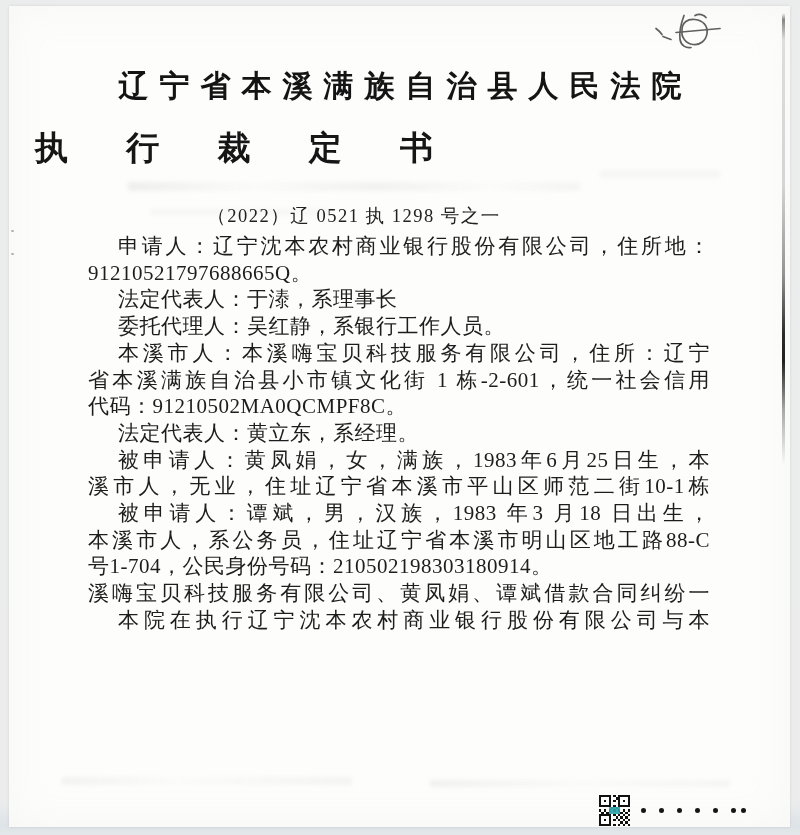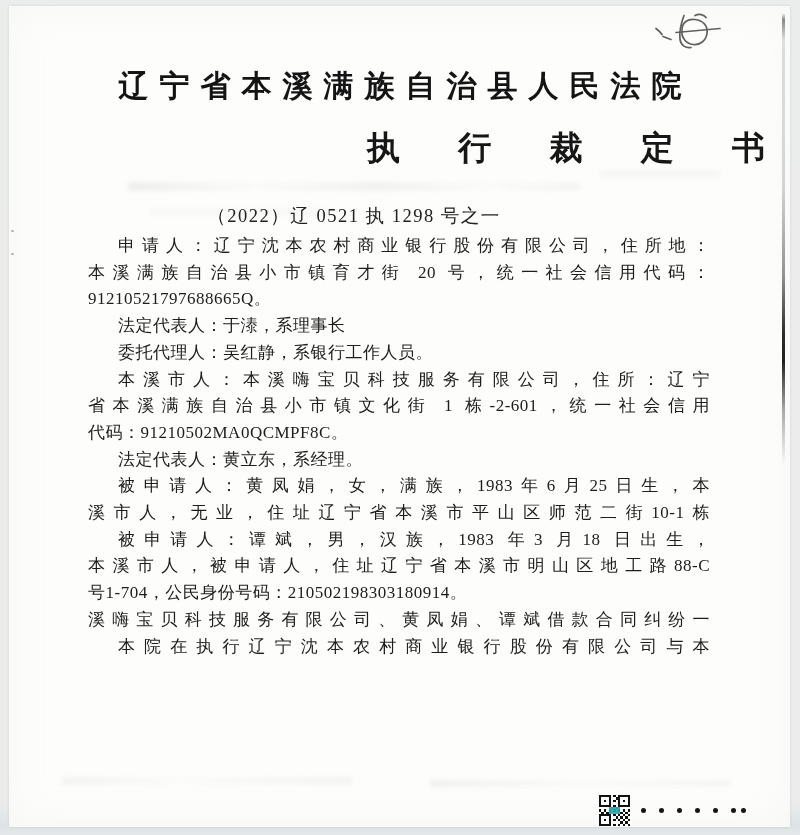--- a/index.html
+++ b/index.html
@@ -18,32 +18,32 @@
     box-shadow:0 0 3px rgba(0,0,0,.10), inset 0 0 40px rgba(200,200,200,.12);
   }
   .court-name {
     position:absolute; left:10px; top:66px; width:780px;
     text-align:center; font-weight:700; font-size:30px;
     letter-spacing:11px; padding-left:11px; color:#141414;
     white-space:nowrap;
   }
   .doc-title {
     position:absolute; left:10px; top:126px; width:780px;
-    text-align:right; font-weight:700; font-size:33px;
+    text-align:left; font-weight:700; font-size:33px;
     letter-spacing:25px; padding-left:25px; color:#161616;
     white-space:nowrap;
   }
   .case-number {
     position:absolute; left:0; top:203px; width:708px;
     text-align:center; font-size:18.5px; letter-spacing:1.5px; color:#222;
     white-space:nowrap;
   }
   .body-text {
     position:absolute; left:88px; top:233px; width:622px;
-    font-size:17px; line-height:26.7px; letter-spacing:.5px; color:#1d1d1d;
+    font-size:21px; line-height:26.7px; letter-spacing:.5px; color:#1d1d1d;
   }
   .line { min-height:26.7px; text-align:justify; }
   .line.fill { text-align-last:justify; }
   .line.indent { text-indent:30px; }
 
   
   .streak {
     position:absolute; left:782px; top:13px; width:3px; height:452px;
     border-radius:2px; filter:blur(.5px);
     background:linear-gradient(180deg,
@@ -98,32 +98,31 @@
     <path d="M28,23 L72,19"></path>
     <path d="M47,6 C51,4 56,5 58,8"></path>
   </svg>
 
   <div class="court-name">辽宁省本溪满族自治县人民法院</div>
   <div class="doc-title">执 行 裁 定 书</div>
   <div class="case-number">（2022）辽 0521 执 1298 号之一</div>
 
   <div class="body-text">
     <div class="line indent fill">申请人：辽宁沈本农村商业银行股份有限公司，住所地：</div>
-    <div class="line fill">本溪满族自治县小市镇育才街 20 号，统一社会信用代码：</div>
     <div class="line">91210521797688665Q。</div>
     <div class="line indent">法定代表人：于溙，系理事长</div>
     <div class="line indent">委托代理人：吴红静，系银行工作人员。</div>
     <div class="line indent fill">本溪市人：本溪嗨宝贝科技服务有限公司，住所：辽宁</div>
     <div class="line fill">省本溪满族自治县小市镇文化街 1 栋-2-601，统一社会信用</div>
     <div class="line">代码：91210502MA0QCMPF8C。</div>
     <div class="line indent">法定代表人：黄立东，系经理。</div>
     <div class="line indent fill">被申请人：黄凤娟，女，满族，1983年6月25日生，本</div>
     <div class="line fill">溪市人，无业，住址辽宁省本溪市平山区师范二街10-1栋</div>
     <div class="line indent fill">被申请人：谭斌，男，汉族，1983 年3 月18 日出生，</div>
-    <div class="line fill">本溪市人，被申请人，住址辽宁省本溪市明山区地工路88-C</div>
+    <div class="line fill">本溪市人，系公务员，住址辽宁省本溪市明山区地工路88-C</div>
     <div class="line">号1-704，公民身份号码：210502198303180914。</div>
     <div class="line fill">溪嗨宝贝科技服务有限公司、黄凤娟、谭斌借款合同纠纷一</div>
     <div class="line indent fill">本院在执行辽宁沈本农村商业银行股份有限公司与本</div>
   </div>
 
   <svg class="qr" viewBox="0 0 13 13" shape-rendering="crispEdges">
     <rect x="0" y="0" width="13" height="13" fill="#fdfdfc"></rect>
     <path fill="#111" d="M0,0h5v5h-5z M8,0h5v5h-5z M0,8h5v5h-5z"></path>
     <path fill="#fff" d="M1,1h3v3h-3z M9,1h3v3h-3z M1,9h3v3h-3z"></path>
     <path fill="#111" d="M2,2h1v1h-1z M10,2h1v1h-1z M2,10h1v1h-1z"></path>

